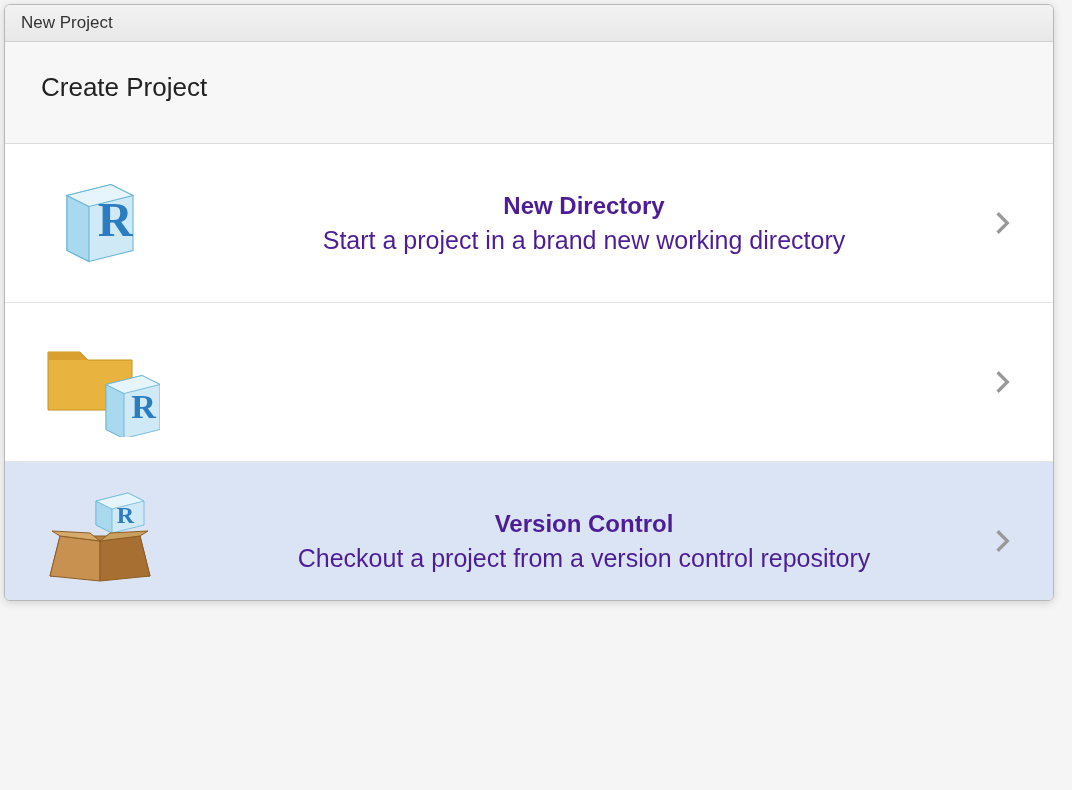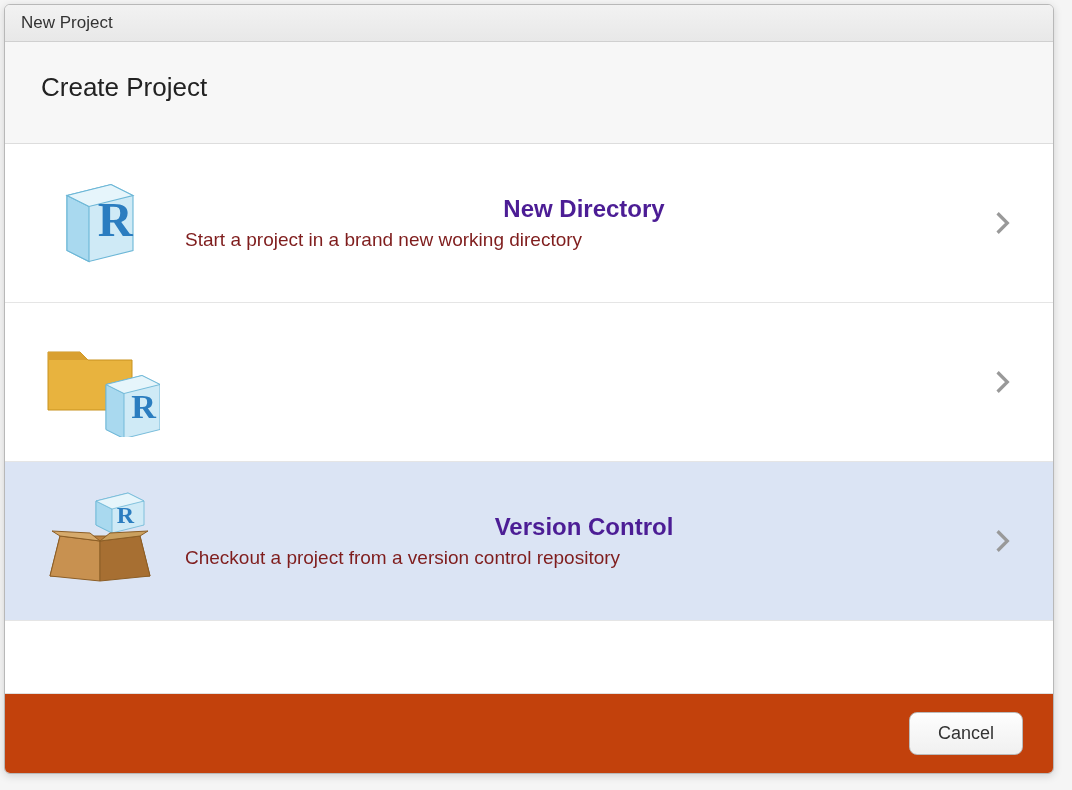--- a/index.html
+++ b/index.html
@@ -5,21 +5,21 @@
     * { box-sizing: border-box; margin: 0; padding: 0; }
     body {
       font-family: "Lucida Grande", "Segoe UI", Arial, sans-serif;
       background: #f5f5f5;
       width: 1072px;
       height: 790px;
       overflow: hidden;
     }
     .dialog {
       width: 1050px;
-      height: 770px;
+      height: 597px;
       background: #fff;
       border: 1px solid #b8b8b8;
       border-radius: 6px;
       margin: 4px;
       box-shadow: 0 2px 8px rgba(0,0,0,0.15);
       display: flex;
       flex-direction: column;
       overflow: hidden;
     }
     .titlebar {
@@ -66,22 +66,23 @@
       padding-left: 20px;
     }
     .option-title {
       font-size: 24px;
       font-weight: 700;
       color: #4c1d95;
       margin-bottom: 6px;
       text-align: center;
     }
     .option-desc {
-      font-size: 19px;
-      color: #7f1d1d;
+      font-size: 25px;
+      color: #4c1d95;
+      text-align: center;
     }
     .chevron {
       width: 40px;
       display: flex;
       align-items: center;
       justify-content: center;
     }
     .chevron svg { width: 18px; height: 26px; }
     .chevron svg path { stroke: #999; stroke-width: 3; fill: none; }
     .footer {

